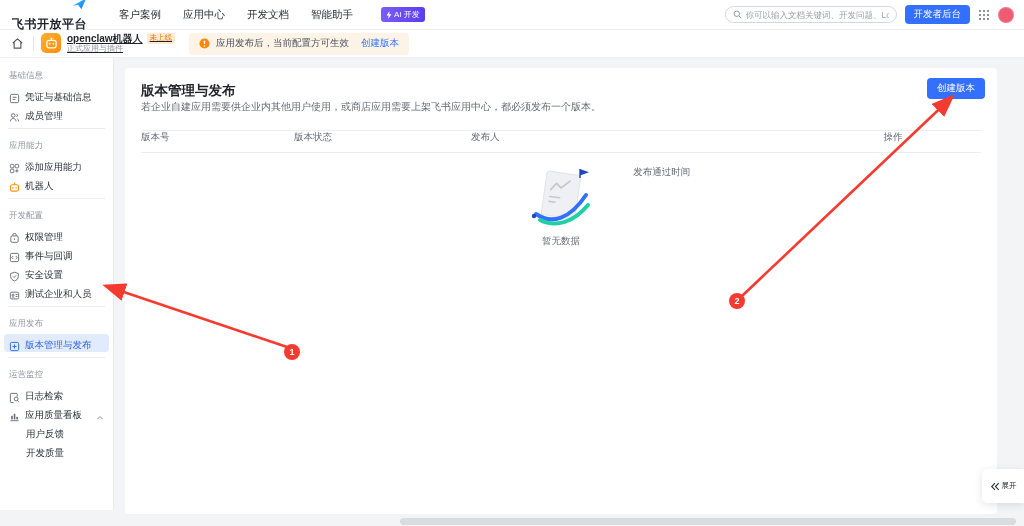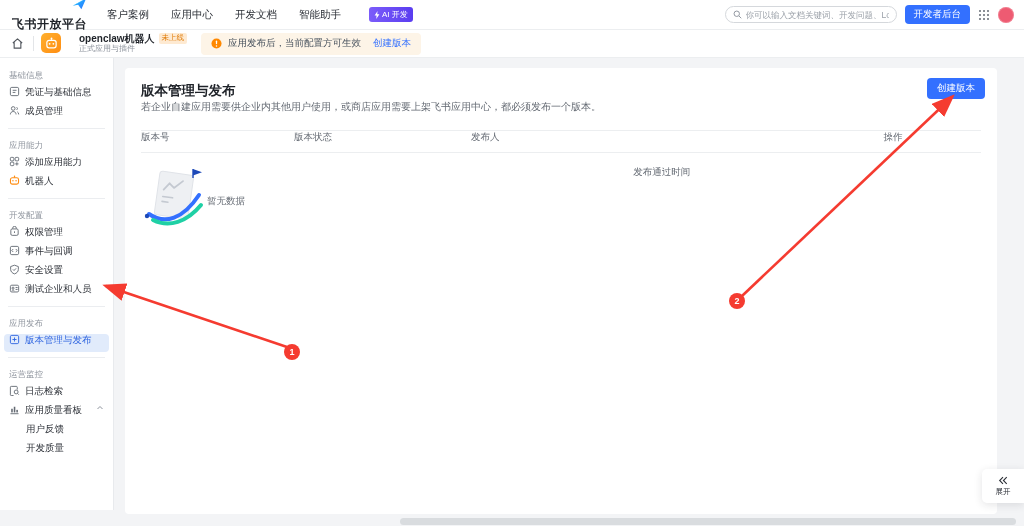--- a/index.html
+++ b/index.html
@@ -8,59 +8,59 @@
     font-family:"Liberation Sans","DejaVu Sans",sans-serif;
     position:relative; background:#f3f4f6; overflow:hidden; color:#1f2329;
   }
   svg { display:block; }
 
   
   .topnav { position:absolute; left:0; top:0; width:1024px; height:30px; background:#fff;
     border-bottom:1px solid #eceef0; display:flex; align-items:center; padding:0 10px; z-index:5; }
   .brand { display:flex; align-items:flex-end; gap:5px; margin-left:2px;flex-direction:column; }
   .brand-name { font-size:12px; font-weight:bold; letter-spacing:.5px; }
-  .nav-links { display:flex; align-items:center; gap:22px; margin-left:20px; }
+  .nav-links { display:flex; align-items:center; gap:22px; margin-left:32px; }
   .nav-link { font-size:10.5px; color:#2b2f36; cursor:pointer; }
   .ai-badge { display:inline-flex; align-items:center; gap:2px; background:linear-gradient(90deg,#7b5cfa,#5a3df0);
     color:#fff; font-size:8px; padding:2px 5px; border-radius:3px; margin-left:-16px; transform:translateX(22px); }
   .topnav-right { margin-left:auto; display:flex; align-items:center; gap:8px; }
   .search-box { width:172px; height:17px; border:1px solid #d5d8dc; border-radius:9px; display:flex;
     align-items:center; padding:0 7px; gap:4px; background:#fff; }
   .search-box input { border:none; outline:none; flex:1; font-size:8.5px; color:#1f2329; background:transparent; min-width:0;
     font-family:"Liberation Sans","DejaVu Sans",sans-serif; }
   .search-box input::placeholder { color:#9aa0a8; }
   .btn-console { height:19px; background:#3370ff; color:#fff; font-size:9.5px; border:none; border-radius:4px;
     padding:0 9px; cursor:pointer; font-family:inherit; }
   .grid-icon { cursor:pointer; }
   .avatar { width:16px; height:16px; border-radius:50%; background:#ee5b72; cursor:pointer;
     box-shadow:inset 0 0 0 1px rgba(255,255,255,.2); }
 
   
   .appbar { position:absolute; left:0; top:30px; width:1024px; height:28px; background:#fff;
     border-bottom:1px solid #eceef0; display:flex; align-items:center; padding:0 8px; z-index:4; }
   .home-btn { width:18px; height:18px; display:flex; align-items:center; justify-content:center; cursor:pointer; }
   .vdiv { width:1px; height:15px; background:#e3e5e8; margin:0 7px; }
-  .app-switch { display:flex; align-items:center; gap:18px; cursor:pointer; }
+  .app-switch { display:flex; align-items:center; gap:6px; cursor:pointer;text-decoration:underline; }
   .app-avatar { width:20px; height:20px; border-radius:5px; background:linear-gradient(135deg,#ffb02e,#ff8d12);
     display:flex; align-items:center; justify-content:center; }
   .app-meta { display:flex; flex-direction:column; line-height:1.1; }
   .app-name-row { display:flex; align-items:center; gap:4px; }
   .app-name { font-size:10px; font-weight:bold; }
   .status-badge { font-size:7.5px; color:#de7802; background:#feead2; border-radius:2px; padding:1px 3px; }
   .app-subtitle { font-size:8px; color:#8f959e; margin-top:1px; }
   .warn-banner { margin-left:14px; height:22px; background:#fdf4e7; border-radius:4px; display:flex;
     align-items:center; padding:0 10px; gap:6px; }
   .warn-text { font-size:9.5px; color:#46505c; }
   .warn-link { font-size:9.5px; color:#3370ff; cursor:pointer; margin-left:6px; }
 
   
   .sidebar { position:absolute; left:0; top:58px; width:114px; bottom:16px; background:#fff;
     border-right:1px solid #e8eaed; padding:6px 0 0 0; z-index:3; }
   .sec-title { font-size:8.5px; color:#8f959e; padding:6px 9px 4px; }
-  .side-item { height:18px; margin:0 4px 1px; padding:0 5px; border-radius:4px; display:flex; align-items:flex-start;
+  .side-item { height:18px; margin:0 4px 1px; padding:0 5px; border-radius:4px; display:flex; align-items:flex-end;
     gap:5px; font-size:9.5px; color:#2b2f36; cursor:pointer; white-space:nowrap; }
   .side-item .ic { flex:0 0 auto; color:#646a73; display:flex; }
   .side-item.active { background:#e1ebfb; color:#2f65e0; }
   .side-item.active .ic { color:#2f65e0; }
   .side-item.child { padding-left:22px; }
   .side-div { height:1px; background:#ebedf0; margin:5px 8px; }
   .chev { margin-left:auto; color:#8f959e; display:flex; }
 
   
   .content { position:absolute; left:115px; top:58px; right:0; bottom:0; background:#f3f4f6; }
@@ -68,35 +68,35 @@
     padding:14px 16px; }
   .card-title { font-size:13.5px; font-weight:bold; }
   .card-desc { font-size:10px; color:#646a73; }
   .btn-create { position:absolute; right:12px; top:10px; height:21px; background:#3370ff; color:#fff;
     font-size:9.5px; border:none; border-radius:4px; padding:0 10px; cursor:pointer; font-family:inherit; }
   .thead { display:flex; margin-top:16px; border-top:1px solid #eceef0; border-bottom:1px solid #eceef0;
     height:23px; align-items:flex-start; }
   .th { font-size:9.5px; color:#646a73; }
   .th:nth-child(1){ width:18.2%; } .th:nth-child(2){ width:21.1%; } .th:nth-child(3){ width:19.3%; }
   .th:nth-child(4){ width:29.8%;margin-top:35px; } .th:nth-child(5){ width:11.6%; }
-  .empty { display:flex; flex-direction:row; align-items:center; margin-top:14px; }
+  .empty { display:flex; flex-direction:column; align-items:center; margin-top:14px; }
   .empty-text { font-size:9.5px; color:#646a73; margin-top:6px; }
 
   
   .anno-layer { position:absolute; left:0; top:0; width:1024px; height:526px; pointer-events:none; z-index:20; }
   .anno-num { position:absolute; width:16px; height:16px; border-radius:50%; background:#f53b30; color:#fff;
     font-size:9px; font-weight:bold; display:flex; align-items:center; justify-content:center; pointer-events:none; z-index:21; }
   .anno-1 { left:284px; top:344px; }
   .anno-2 { left:729px; top:293px; }
 
   
   .hscroll { position:absolute; left:400px; top:518px; width:616px; height:7px; border-radius:4px;
     background:#d9dcdf; z-index:6; cursor:pointer; }
   .expander { position:absolute; right:0px; bottom:23px; width:42px; height:34px; background:#fff;
-    border-radius:5px 0 0 5px; box-shadow:0 2px 8px rgba(31,35,41,.12); display:flex; flex-direction:column;
+    border-radius:5px 0 0 5px; box-shadow:0 2px 8px rgba(31,35,41,.12); display:flex; flex-direction:row;
     align-items:center; justify-content:center; gap:2px; cursor:pointer; z-index:15; }
   .expander .glyph { font-size:11px; color:#2b2f36; line-height:1; }
   .expander .lbl { font-size:7.5px; color:#2b2f36; }
 </style>
 </head>
 <body>
 
 <div class="topnav">
   <div class="brand">
     <span>

